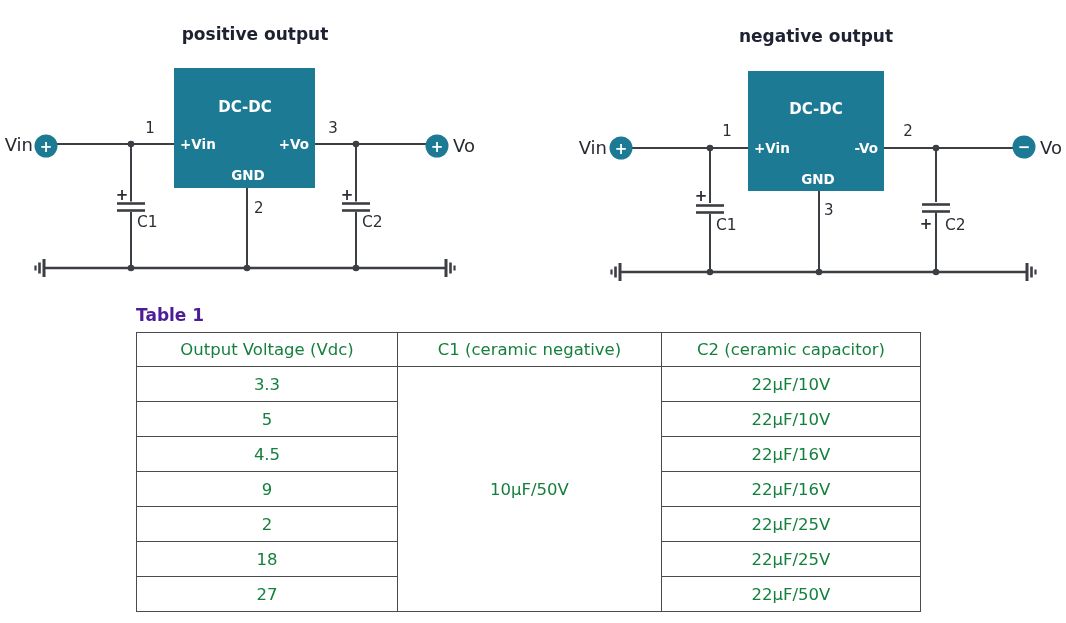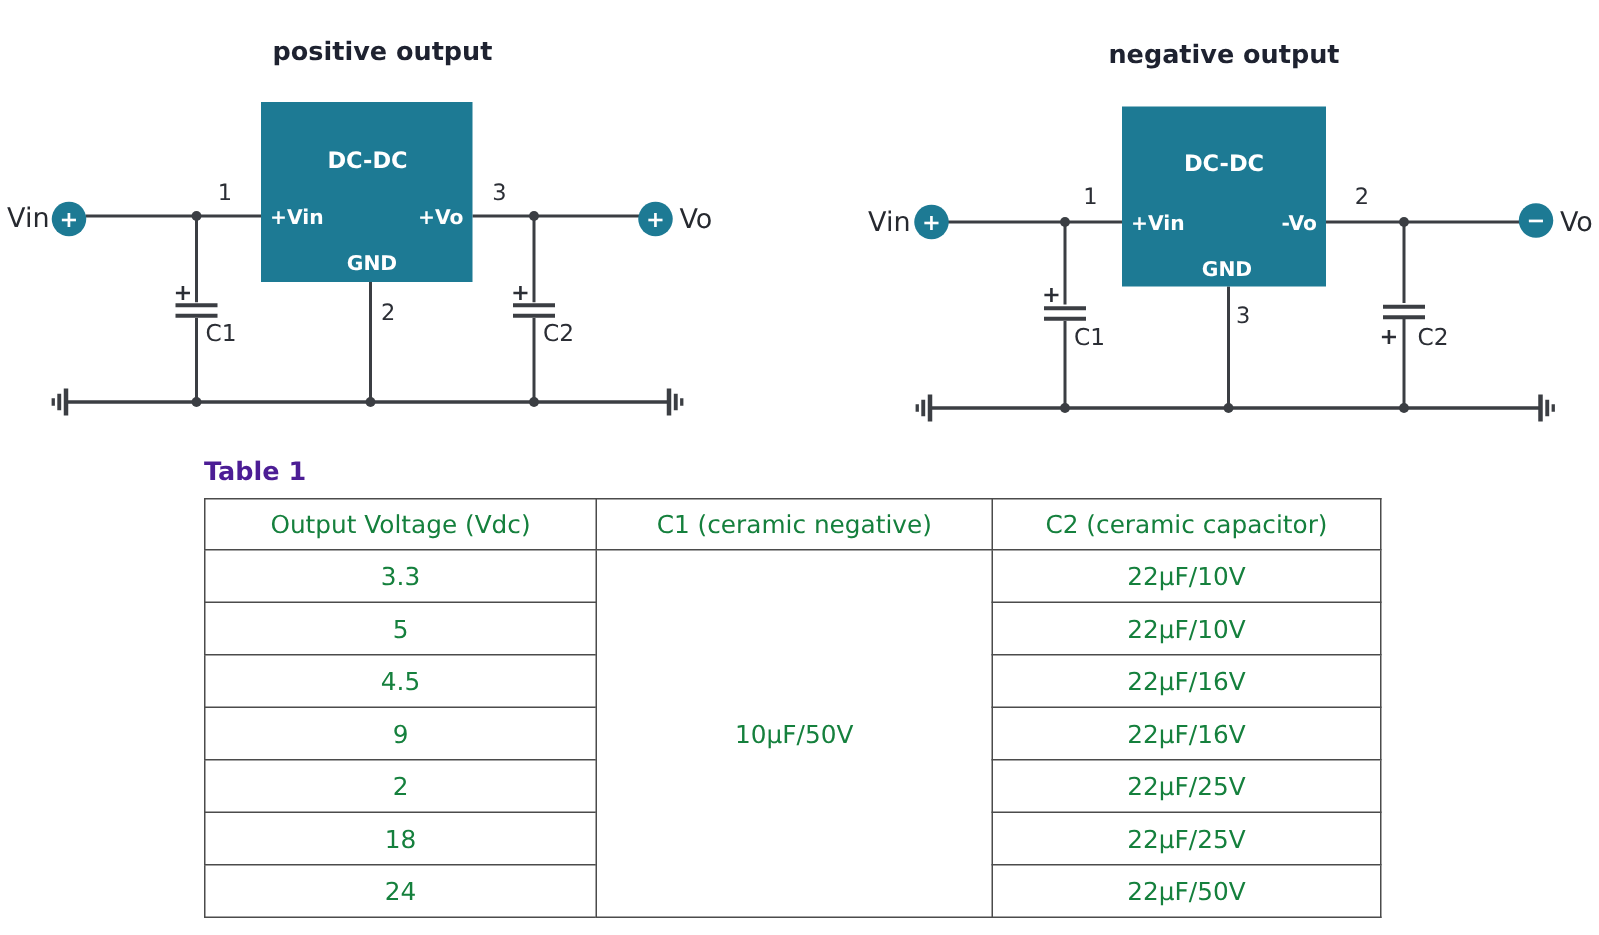--- a/index.html
+++ b/index.html
@@ -220,18 +220,18 @@
       </tr>
       <tr>
         <td>2</td>
         <td>22µF/25V</td>
       </tr>
       <tr>
         <td>18</td>
         <td>22µF/25V</td>
       </tr>
       <tr>
-        <td>24</td>
+        <td>27</td>
         <td>22µF/50V</td>
       </tr>
     </tbody>
   </table>
 </div>
 
 </body></html>

